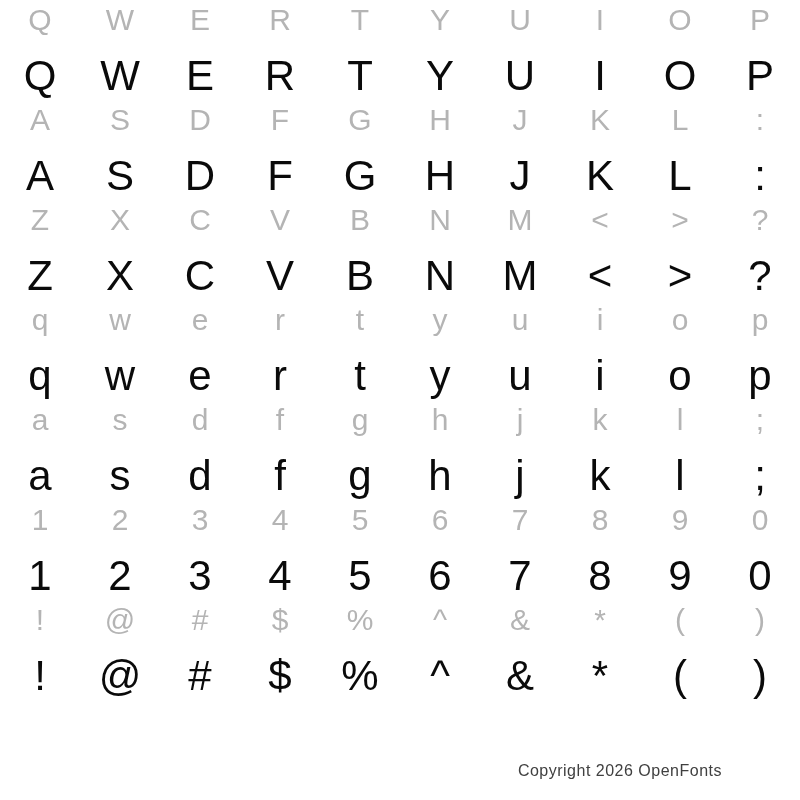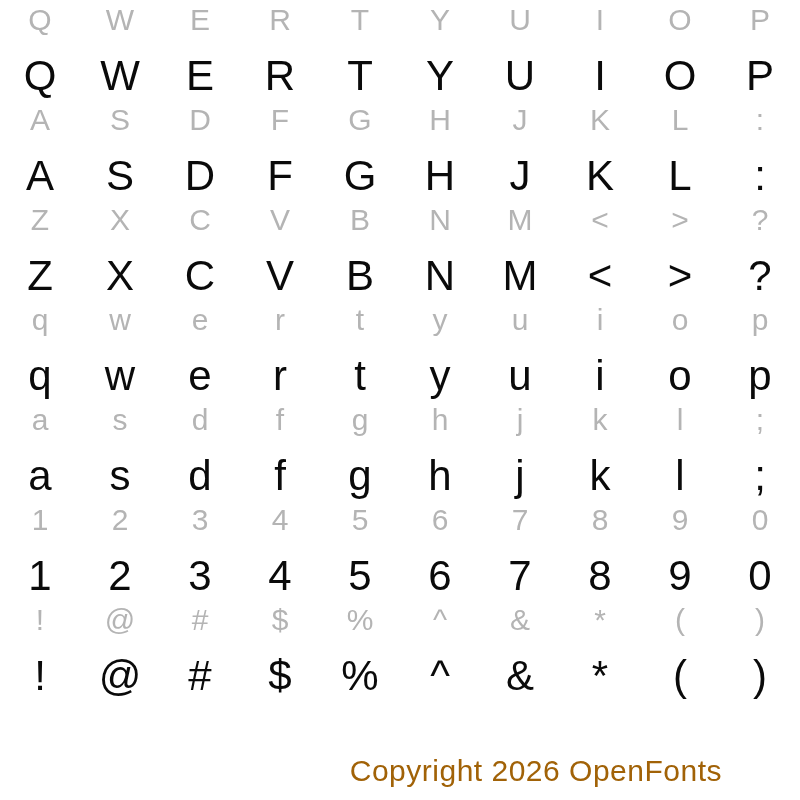--- a/index.html
+++ b/index.html
@@ -49,23 +49,23 @@
     color: #0a0a0a;
     font-weight: 400;
   }
   .cell {
     display: inline-block;
   }
   .footer-copyright {
     position: absolute;
     right: 78px;
     top: 758px;
-    font-size: 30px;
+    font-size: 16px;
     line-height: 26px;
-    color: #a16207;
+    color: #404040;
     letter-spacing: 0.5px;
   }
 </style>
 </head>
 <body>
 
 <div class="glyph-grid">
     <div class="glyph-pair">
       <div class="glyph-row muted"><span class="cell">Q</span><span class="cell">W</span><span class="cell">E</span><span class="cell">R</span><span class="cell">T</span><span class="cell">Y</span><span class="cell">U</span><span class="cell">I</span><span class="cell">O</span><span class="cell">P</span></div>
       <div class="glyph-row solid"><span class="cell">Q</span><span class="cell">W</span><span class="cell">E</span><span class="cell">R</span><span class="cell">T</span><span class="cell">Y</span><span class="cell">U</span><span class="cell">I</span><span class="cell">O</span><span class="cell">P</span></div>

